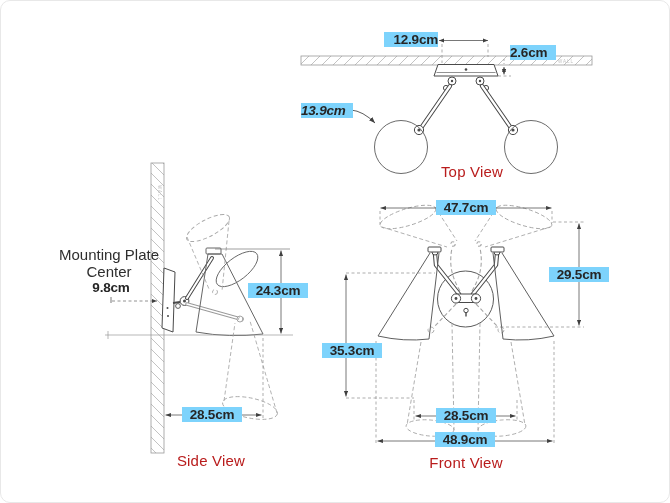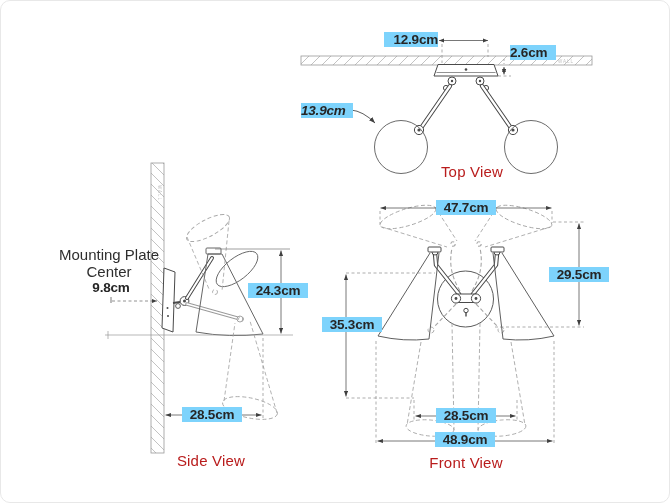--- a/index.html
+++ b/index.html
@@ -266,18 +266,18 @@
   <div class="lbl caption" style="left:429px;top:163px;width:84px;">Top View</div>
 
   <div class="lbl note" style="left:56px;top:246px;width:104px;">Mounting Plate Center</div>
   <div class="lbl dim" style="left:58px;top:279px;width:104px;background:transparent;">9.8cm</div>
   <div class="lbl dim" style="left:247px;top:282px;width:60px;">24.3cm</div>
   <div class="lbl dim" style="left:181px;top:406px;width:60px;">28.5cm</div>
   <div class="lbl caption" style="left:166px;top:452px;width:88px;">Side View</div>
 
   <div class="lbl dim" style="left:435px;top:199px;width:60px;">47.7cm</div>
   <div class="lbl dim" style="left:548px;top:266px;width:60px;">29.5cm</div>
-  <div class="lbl dim" style="left:321px;top:316px;width:60px;">35.3cm</div>
+  <div class="lbl dim" style="left:321px;top:342px;width:60px;">35.3cm</div>
   <div class="lbl dim" style="left:435px;top:407px;width:60px;">28.5cm</div>
   <div class="lbl dim" style="left:434px;top:431px;width:60px;">48.9cm</div>
   <div class="lbl caption" style="left:415px;top:454px;width:100px;">Front View</div>
 
 </div>
 
 </body></html>

